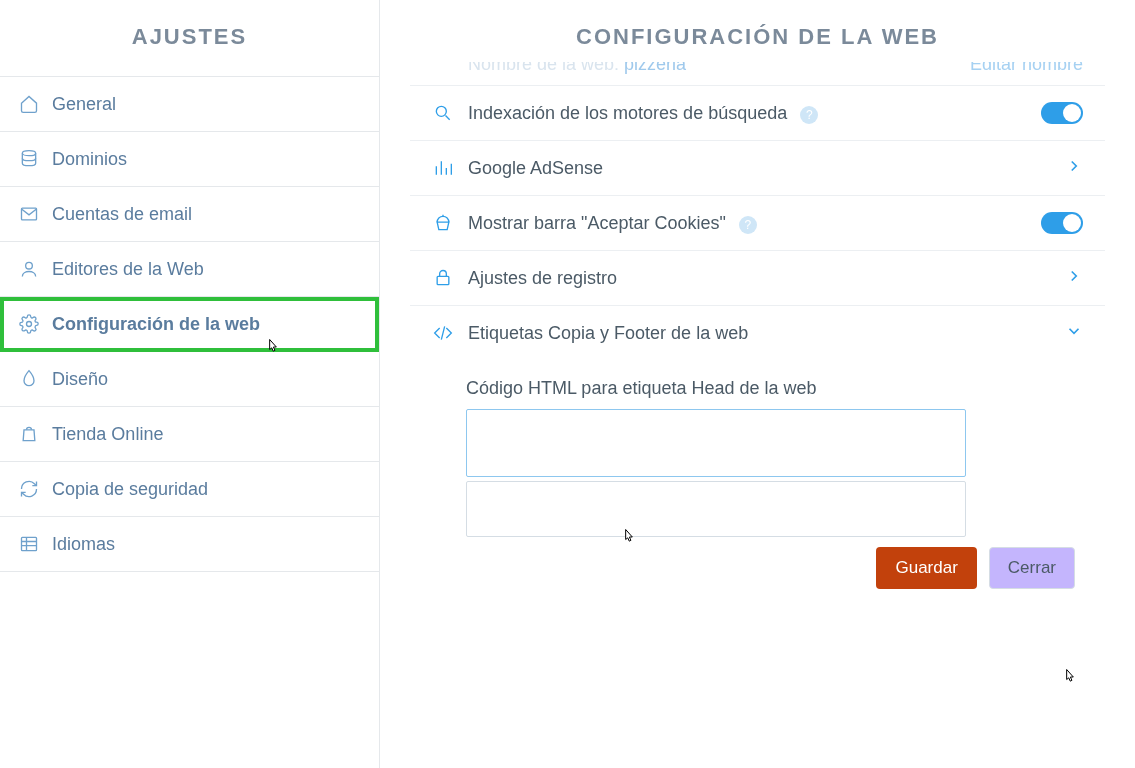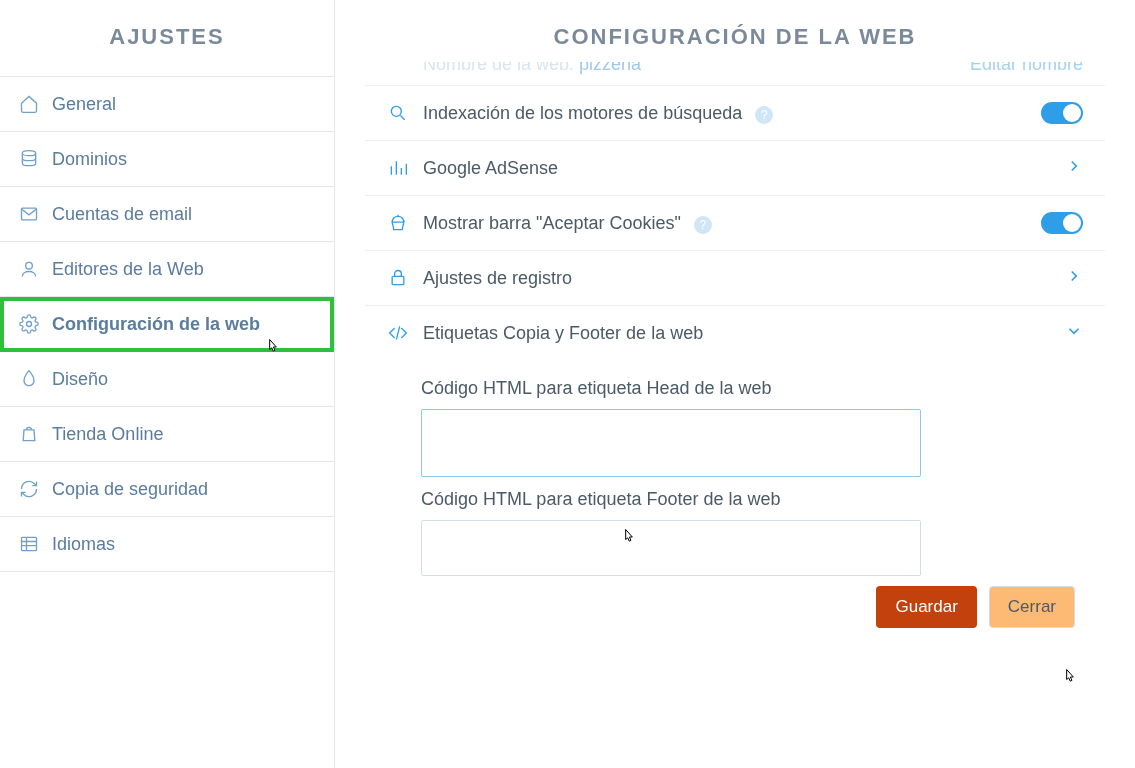--- a/index.html
+++ b/index.html
@@ -6,21 +6,21 @@
 body {
   font-family: -apple-system, BlinkMacSystemFont, "Segoe UI", Arial, sans-serif;
   background: #fff;
   width: 1135px;
   height: 768px;
   overflow: hidden;
   position: relative;
 }
 .container { display: flex; height: 100%; }
 .sidebar {
-  width: 335px;
+  width: 380px;
   border-right: 1px solid #e5e8eb;
   background: #fff;
 }
 .sidebar-header {
   text-align: center;
   padding: 24px 0 26px;
   border-bottom: 1px solid #e5e8eb;
   color: #7b8a9a;
   letter-spacing: 2px;
   font-size: 22px;
@@ -155,21 +155,21 @@
   padding: 6px 30px 0 0;
 }
 .btn {
   padding: 10px 18px;
   border-radius: 4px;
   font-size: 17px;
   cursor: pointer;
   border: 1px solid transparent;
 }
 .btn-primary { background: #c2410c; color: #fff; }
-.btn-secondary { background: #fdba74; color: #4b5a66; border-color: #d5dde4; }
+.btn-secondary { background: #c4b5fd; color: #4b5a66; border-color: #d5dde4; }
 .cursor-pointer {
   position: absolute;
   width: 20px;
   height: 24px;
   pointer-events: none;
 }
 .partial-top {
   display: flex;
   align-items: center;
   padding: 0 22px 10px;
@@ -373,21 +373,20 @@
           <svg width="18" height="18" viewBox="0 0 24 24" fill="none" stroke="currentColor" stroke-width="2.2">
               <path d="m6 9 6 6 6-6"></path>
             </svg>
         </span>
       </div>
 
       <div class="expand-section">
         <div class="field-label">Código HTML para etiqueta Head de la web</div>
         <textarea class="textarea" style=""></textarea>
 
-        <div class="field-label">Código HTML para etiqueta Footer de la web</div>
         <textarea class="textarea secondary" style=""></textarea>
       </div>
 
       <div class="footer-actions">
         <button class="btn btn-primary">Guardar</button>
         <button class="btn btn-secondary">Cerrar</button>
       </div>
     </div>
   </main>
 </div>

